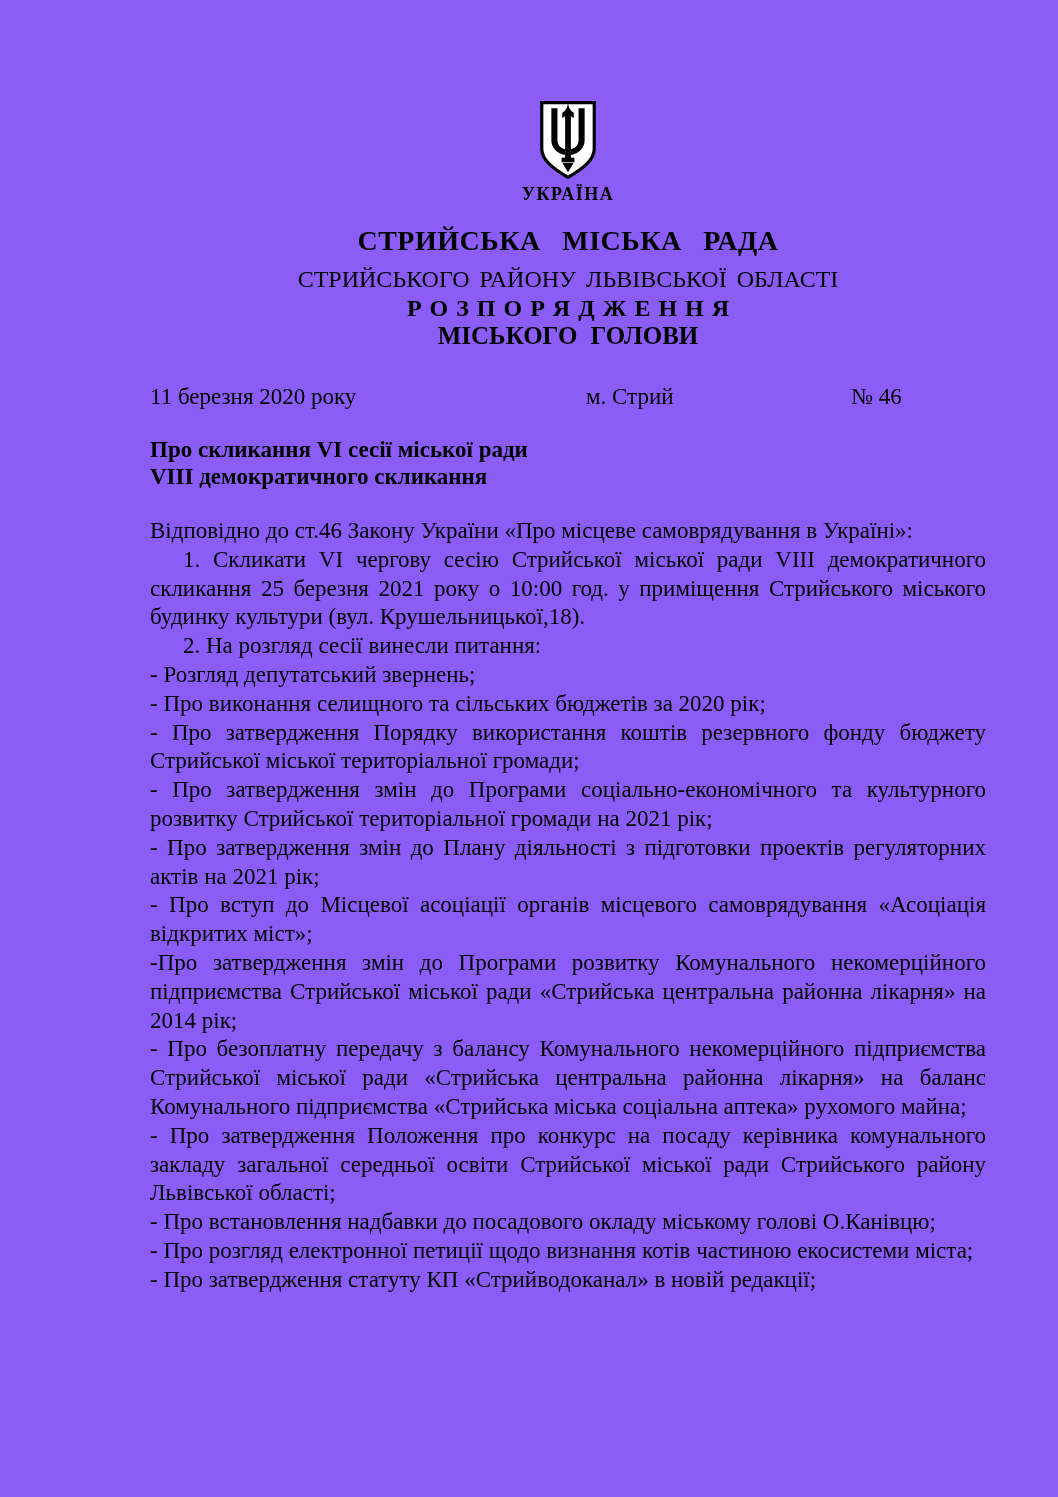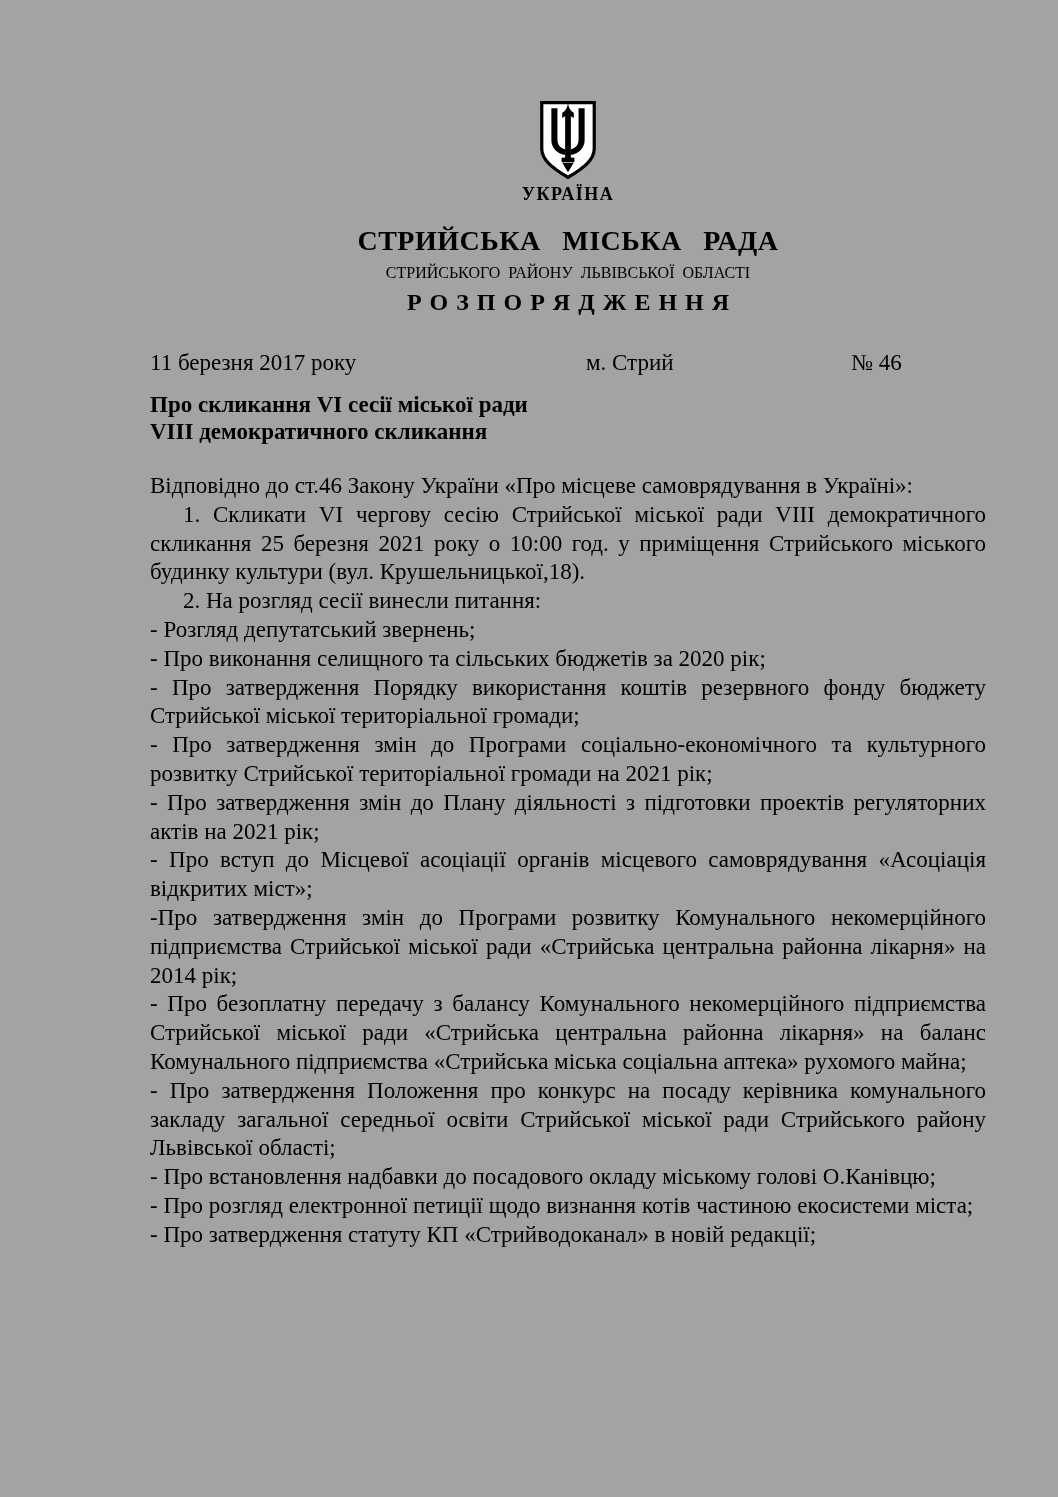--- a/index.html
+++ b/index.html
@@ -2,64 +2,64 @@
 <html><head>
 <meta charset="utf-8">
 <style>
   html, body { margin: 0; padding: 0; }
   body { background: #888; }
   .page {
     position: relative;
     width: 1058px;
     height: 1497px;
     margin: 0 auto;
-    background: #a3a3a3;
+    background: #8b5cf6;
     color: #000000;
     font-family: "Liberation Serif", "DejaVu Serif", serif;
     overflow: hidden;
     box-sizing: border-box;
   }
   .content {
     padding: 0 72px 0 150px; 
   }
   .doc-header { text-align: center; }
   .emblem-wrap { padding-top: 100px; line-height: 0; }
   .emblem-wrap svg { display: inline-block; }
   .country-label {
     font-size: 18px; font-weight: bold; line-height: 21px;
     margin-top: 2px; letter-spacing: 1.5px;
   }
   .council-name {
     font-size: 28px; font-weight: bold; line-height: 31px;
     margin-top: 20px; word-spacing: 14px; letter-spacing: 0.5px;
   }
   .district-name {
-    font-size: 16px; font-weight: normal; line-height: 26px;
-    margin-top: 4px; word-spacing: 4px;
+    font-size: 24px; font-weight: normal; line-height: 26px;
+    margin-top: 10px; word-spacing: 4px;
   }
   .doc-type {
     font-size: 24px; font-weight: bold; line-height: 27px;
     margin-top: 3px; word-spacing: 2px;
   }
   .doc-author {
     font-size: 25px; font-weight: bold; line-height: 28px;
     word-spacing: 7px;
   }
   .meta-line {
     position: relative;
     margin-top: 32px;
     height: 29px;
     font-size: 23px;
     line-height: 29px;
   }
   .meta-date   { position: absolute; left: 0; }
   .meta-place  { position: absolute; left: 436px; }
   .meta-number { position: absolute; left: 701px; }
   .subject-block {
-    margin-top: 14px;
+    margin-top: 25px;
     font-size: 23px;
     font-weight: bold;
     line-height: 27px;
   }
   .body-text {
     margin-top: 27px;
     font-size: 23px;
     line-height: 28.8px;
     text-align: justify;
   }
@@ -83,24 +83,25 @@
             <path d="M76,13 H66.5 V62 C66.5,70 62,75 54.5,77 V86 C67,84 76,75 76,63 Z"></path>
             <rect x="40" y="90" width="20" height="7"></rect>
             <path d="M50,113 L41,98 H59 Z"></path>
           </g>
         </svg>
       </div>
       <div class="country-label">УКРАЇНА</div>
       <div class="council-name">СТРИЙСЬКА МІСЬКА РАДА</div>
       <div class="district-name">СТРИЙСЬКОГО РАЙОНУ ЛЬВІВСЬКОЇ ОБЛАСТІ</div>
       <div class="doc-type">Р О З П О Р Я Д Ж Е Н Н Я</div>
+      <div class="doc-author">МІСЬКОГО ГОЛОВИ</div>
     </div>
 
     <div class="meta-line">
-      <span class="meta-date">11 березня 2017 року</span>
+      <span class="meta-date">11 березня 2020 року</span>
       <span class="meta-place">м. Стрий</span>
       <span class="meta-number">№ 46</span>
     </div>
 
     <div class="subject-block">
       <div>Про скликання VI сесії міської ради</div>
       <div>VIII демократичного скликання</div>
     </div>
 
     <div class="body-text">

